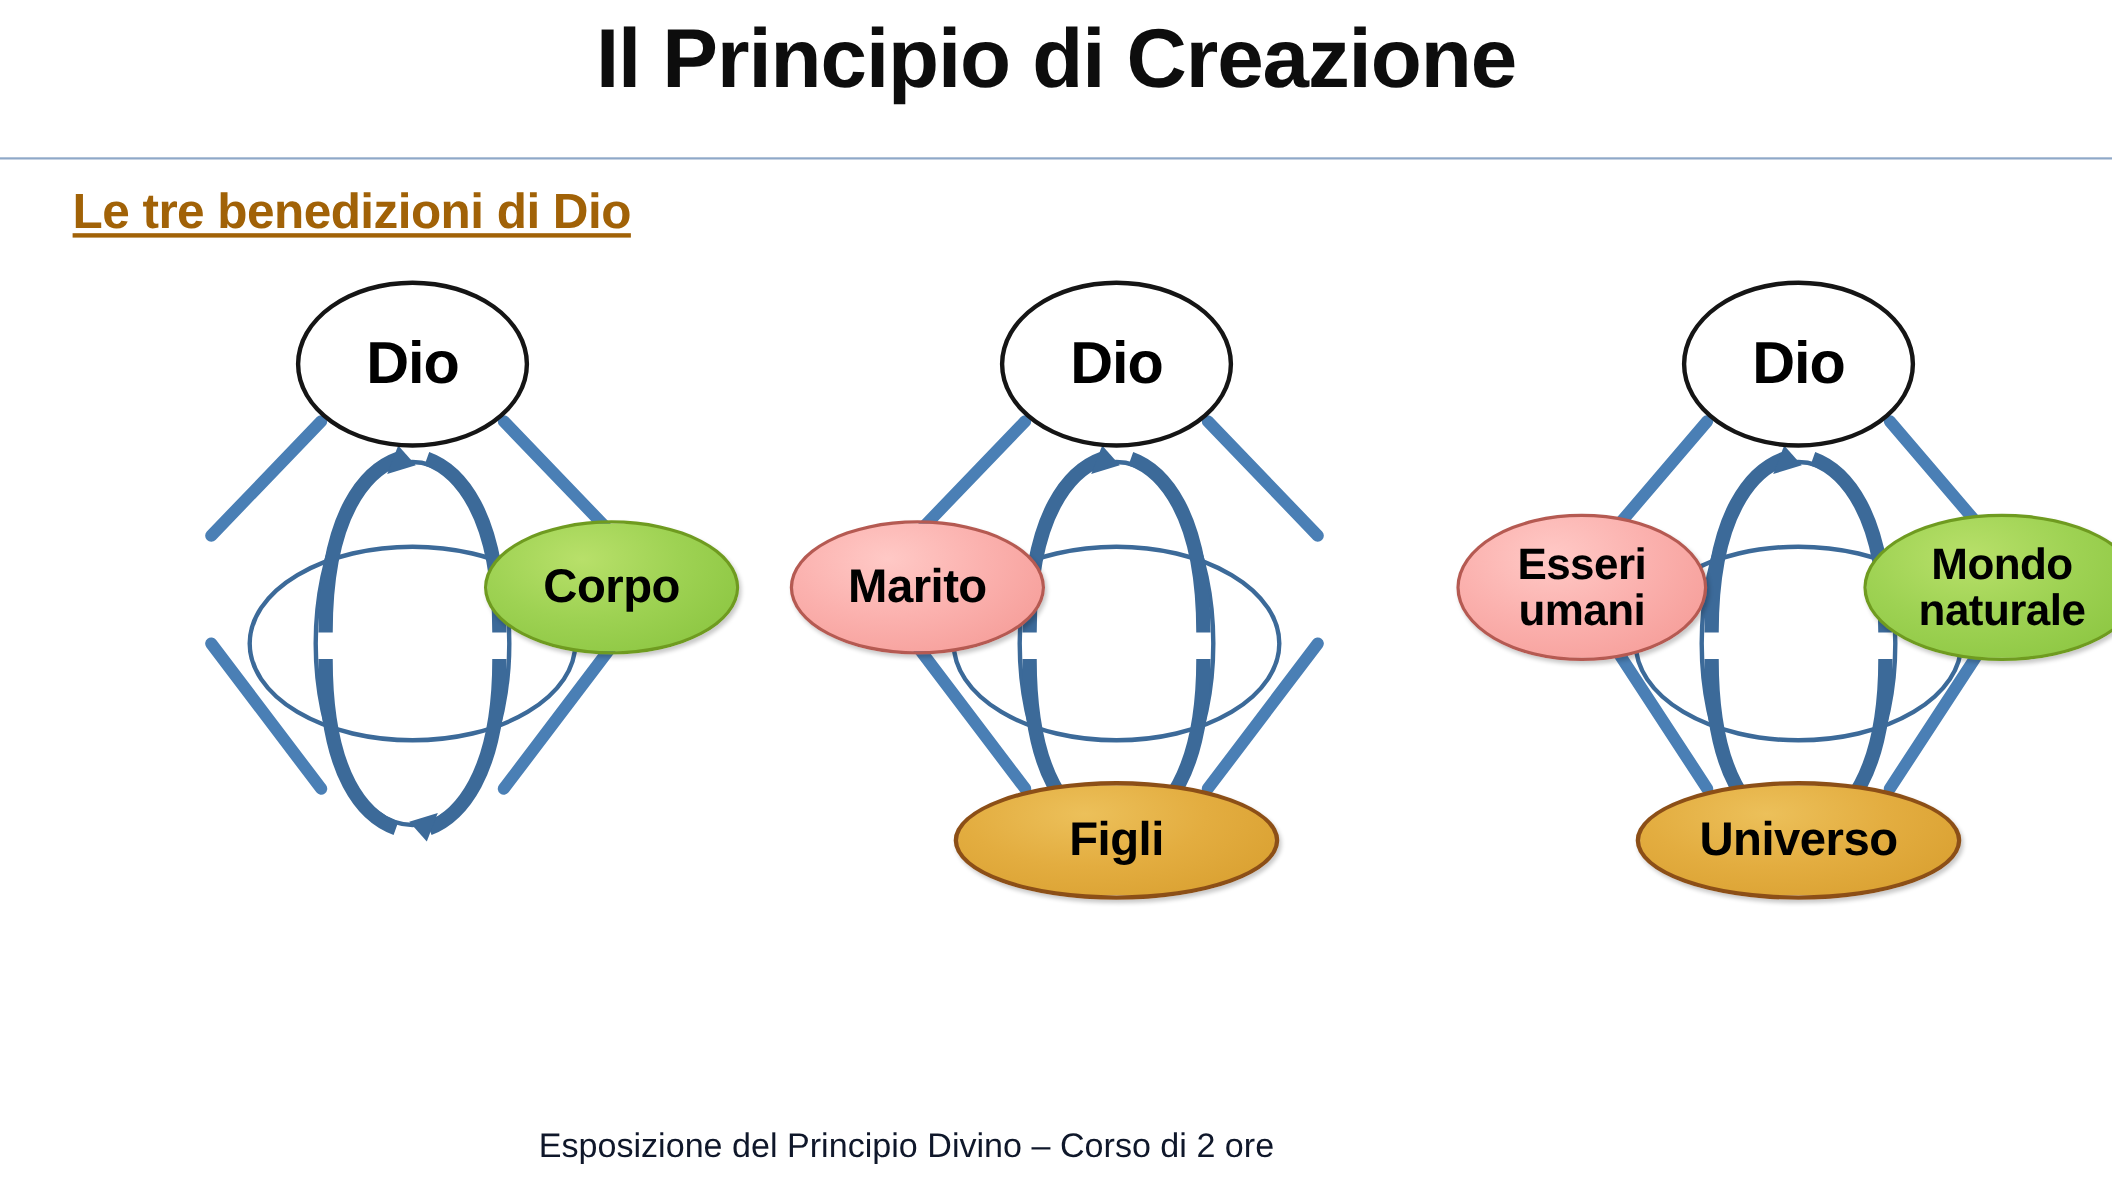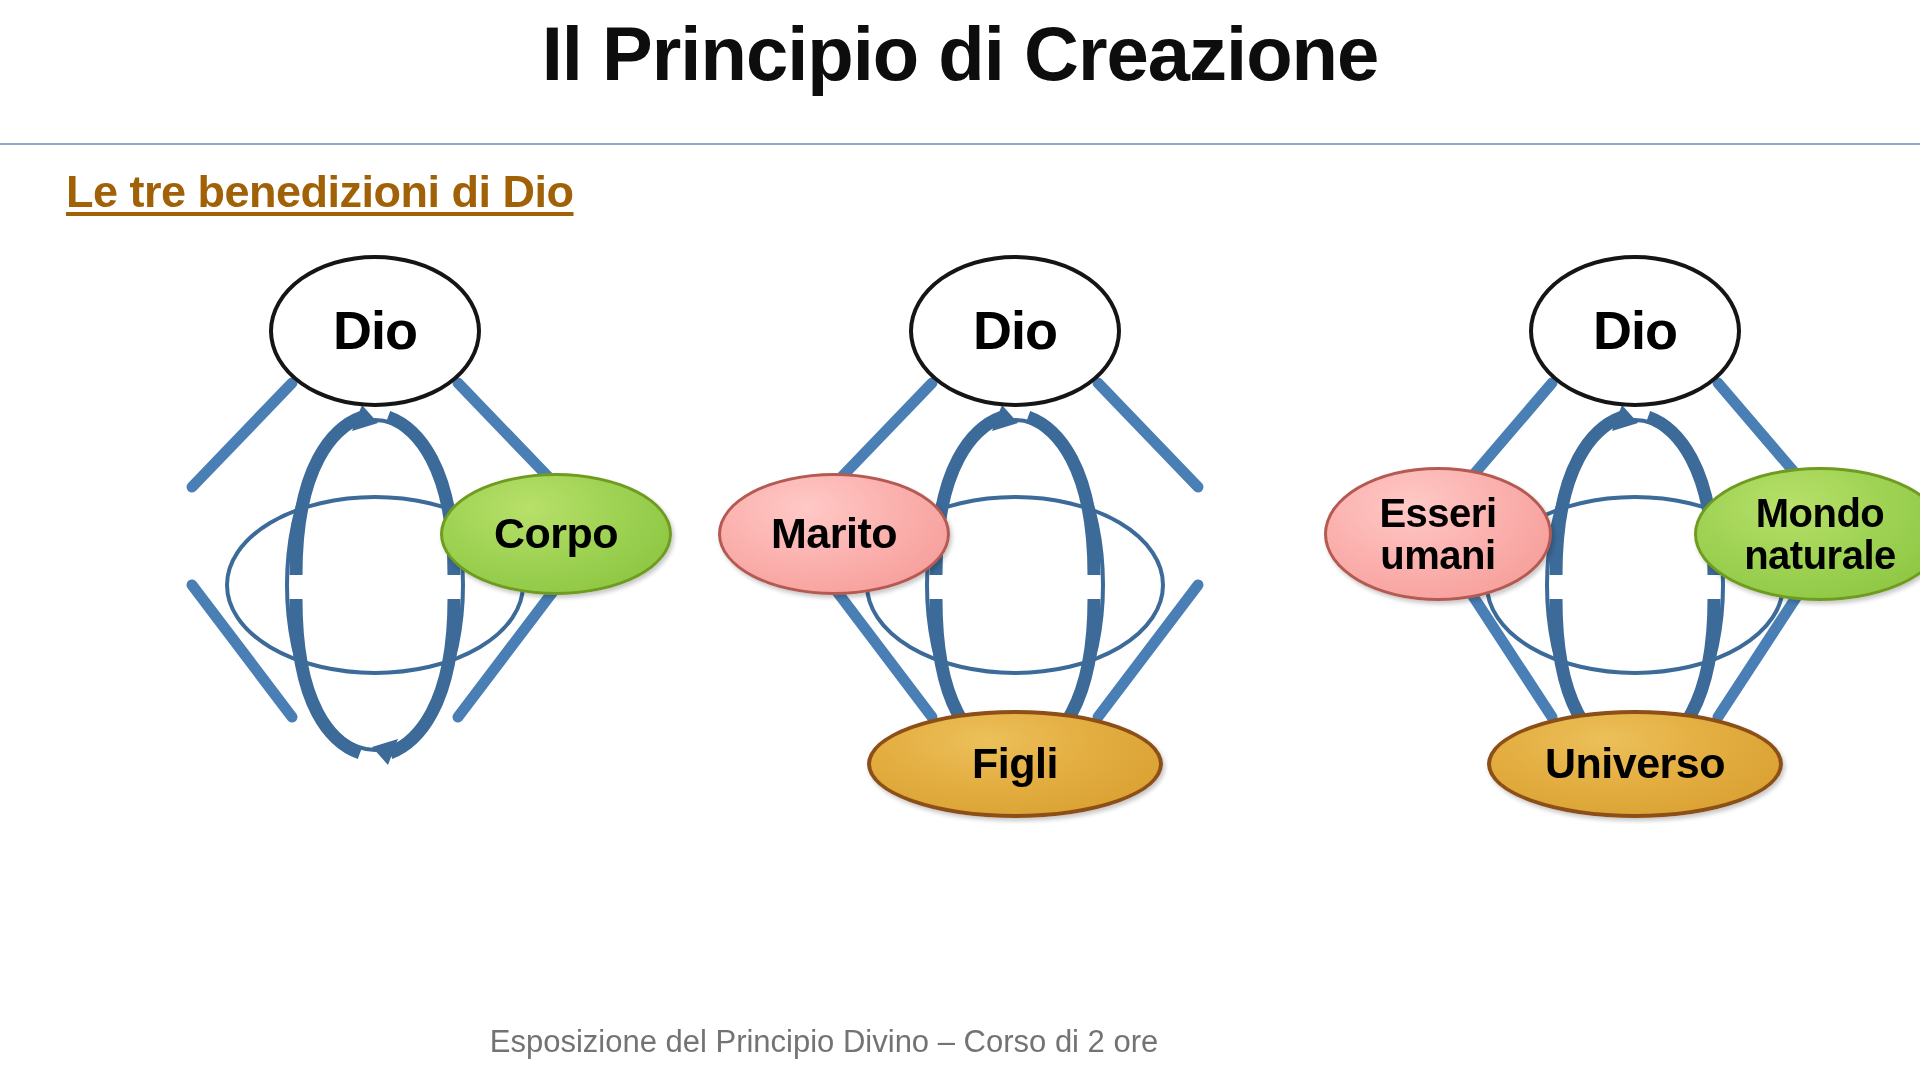--- a/index.html
+++ b/index.html
@@ -144,21 +144,21 @@
   .node-two-line { font-size: 40px; }
 
   
   #footer-note {
     position: absolute;
     top: 1024px;
     left: 0;
     width: 1648px;
     text-align: center;
     font-size: 31px;
-    color: #737373;
+    color: #0f172a;
     white-space: nowrap;
   }
 </style>
 </head>
 <body>
 
 <div id="slide-title">Il Principio di Creazione</div>
 
 <div id="title-divider"></div>
 

